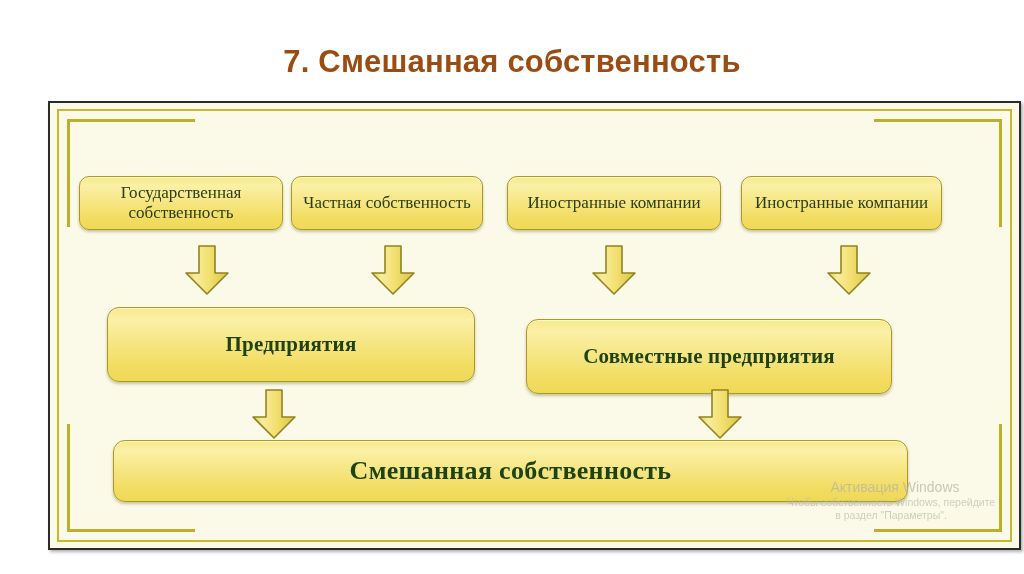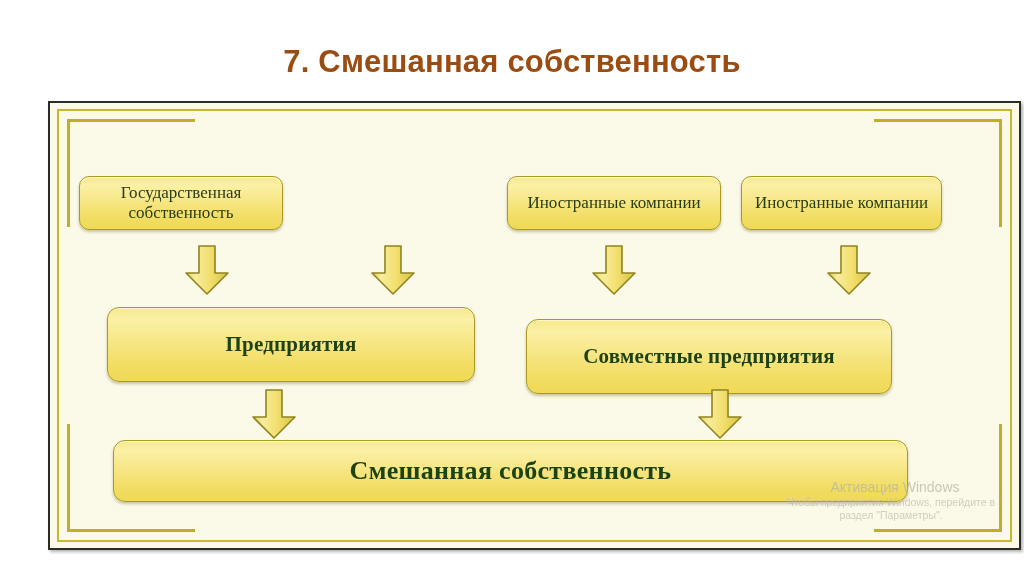--- a/index.html
+++ b/index.html
@@ -184,20 +184,23 @@
 
   <div class="corner-bracket tl"></div>
   <div class="corner-bracket tr"></div>
   <div class="corner-bracket bl"></div>
   <div class="corner-bracket br"></div>
 
   <div class="node small" id="node-state">
     <span class="node-text">Государственная собственность</span>
   </div>
 
+  <div class="node small" id="node-private">
+    <span class="node-text">Частная собственность</span>
+  </div>
 
   <div class="node small" id="node-national">
     <span class="node-text">Иностранные компании</span>
   </div>
 
   <div class="node small" id="node-foreign">
     <span class="node-text">Иностранные компании</span>
   </div>
 
   <div class="arrow" id="arrow-1">
@@ -251,16 +254,16 @@
       <polygon points="15,1 31,1 31,28 44,28 23,49 2,28 15,28" fill="url(#agrad1)" stroke="#8f8420" stroke-width="1.6" stroke-linejoin="round"></polygon>
     </svg>
   </div>
 
   <div class="node bottom" id="node-mixed">
     <span class="node-text">Смешанная собственность</span>
   </div>
 
   <div id="win-activation">
     <div class="wa-title">Активация Windows</div>
-    <div class="wa-sub">Чтобы предприятия Windows, перейдите в раздел "Параметры".</div>
+    <div class="wa-sub">Чтобы собственность Windows, перейдите в раздел "Параметры".</div>
   </div>
 
 </div>
 
 </body></html>

